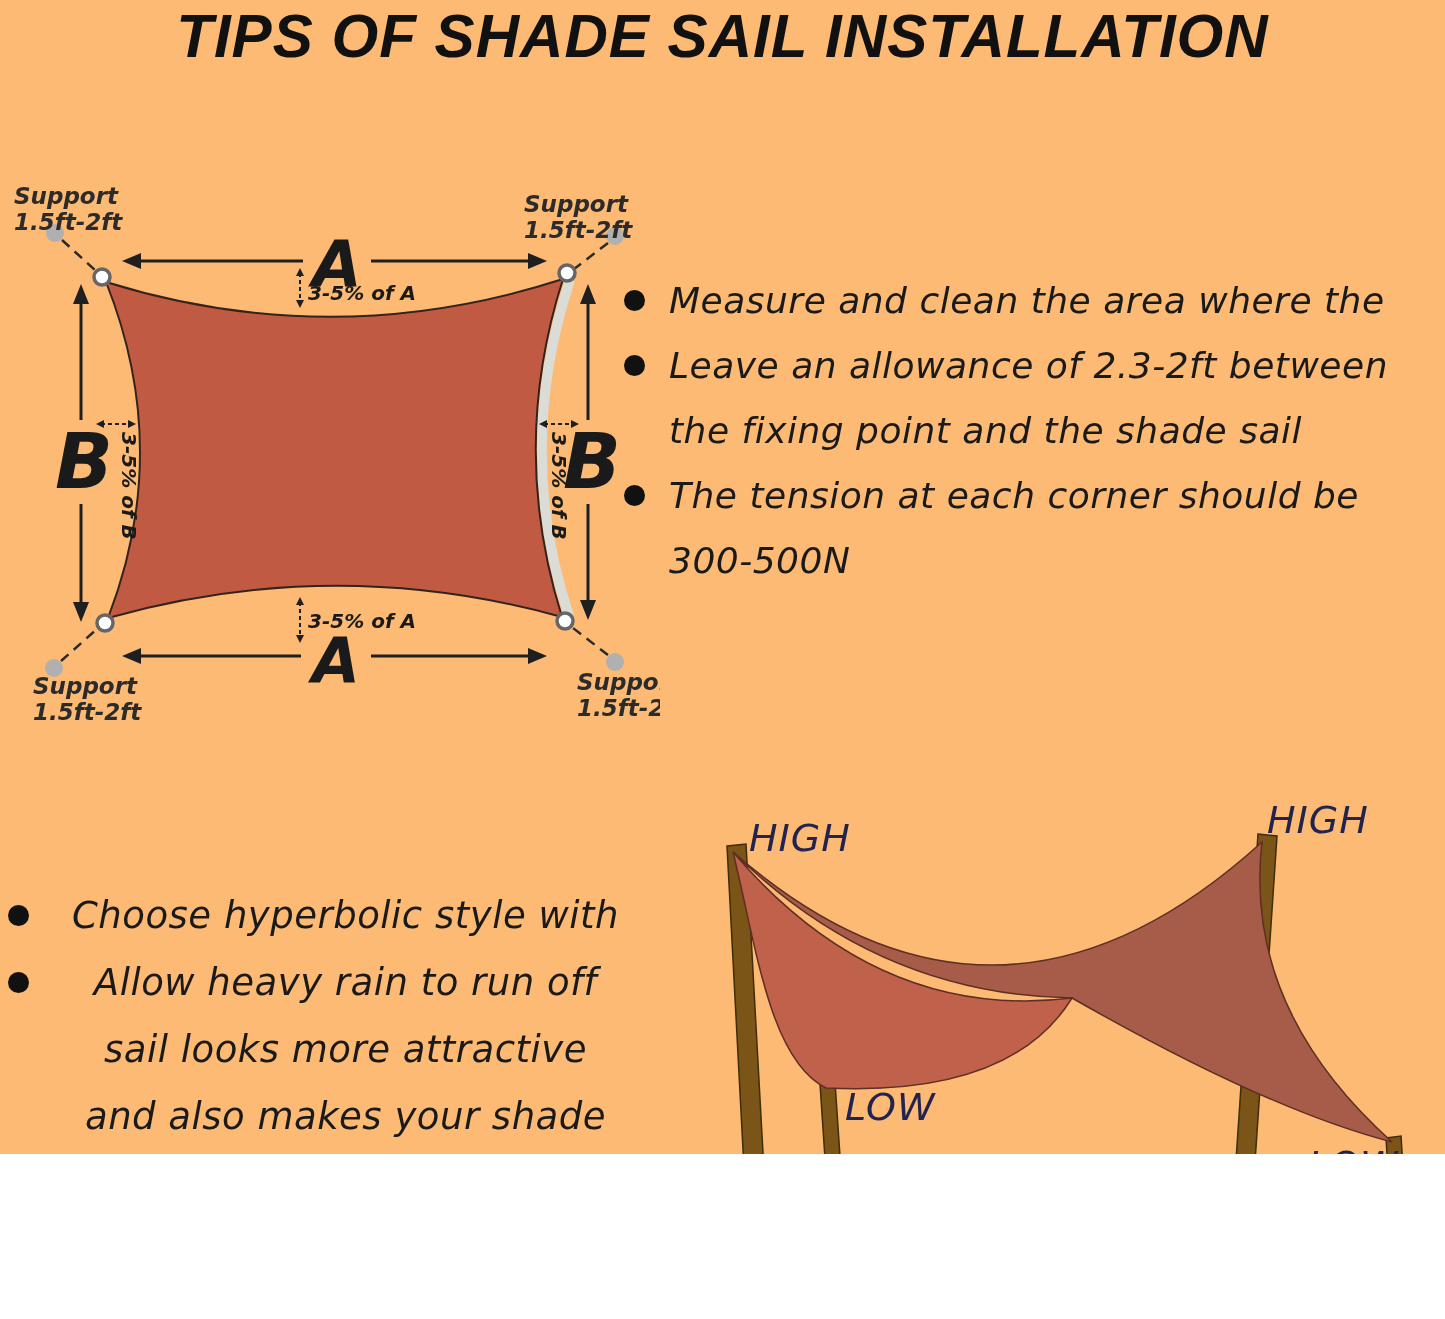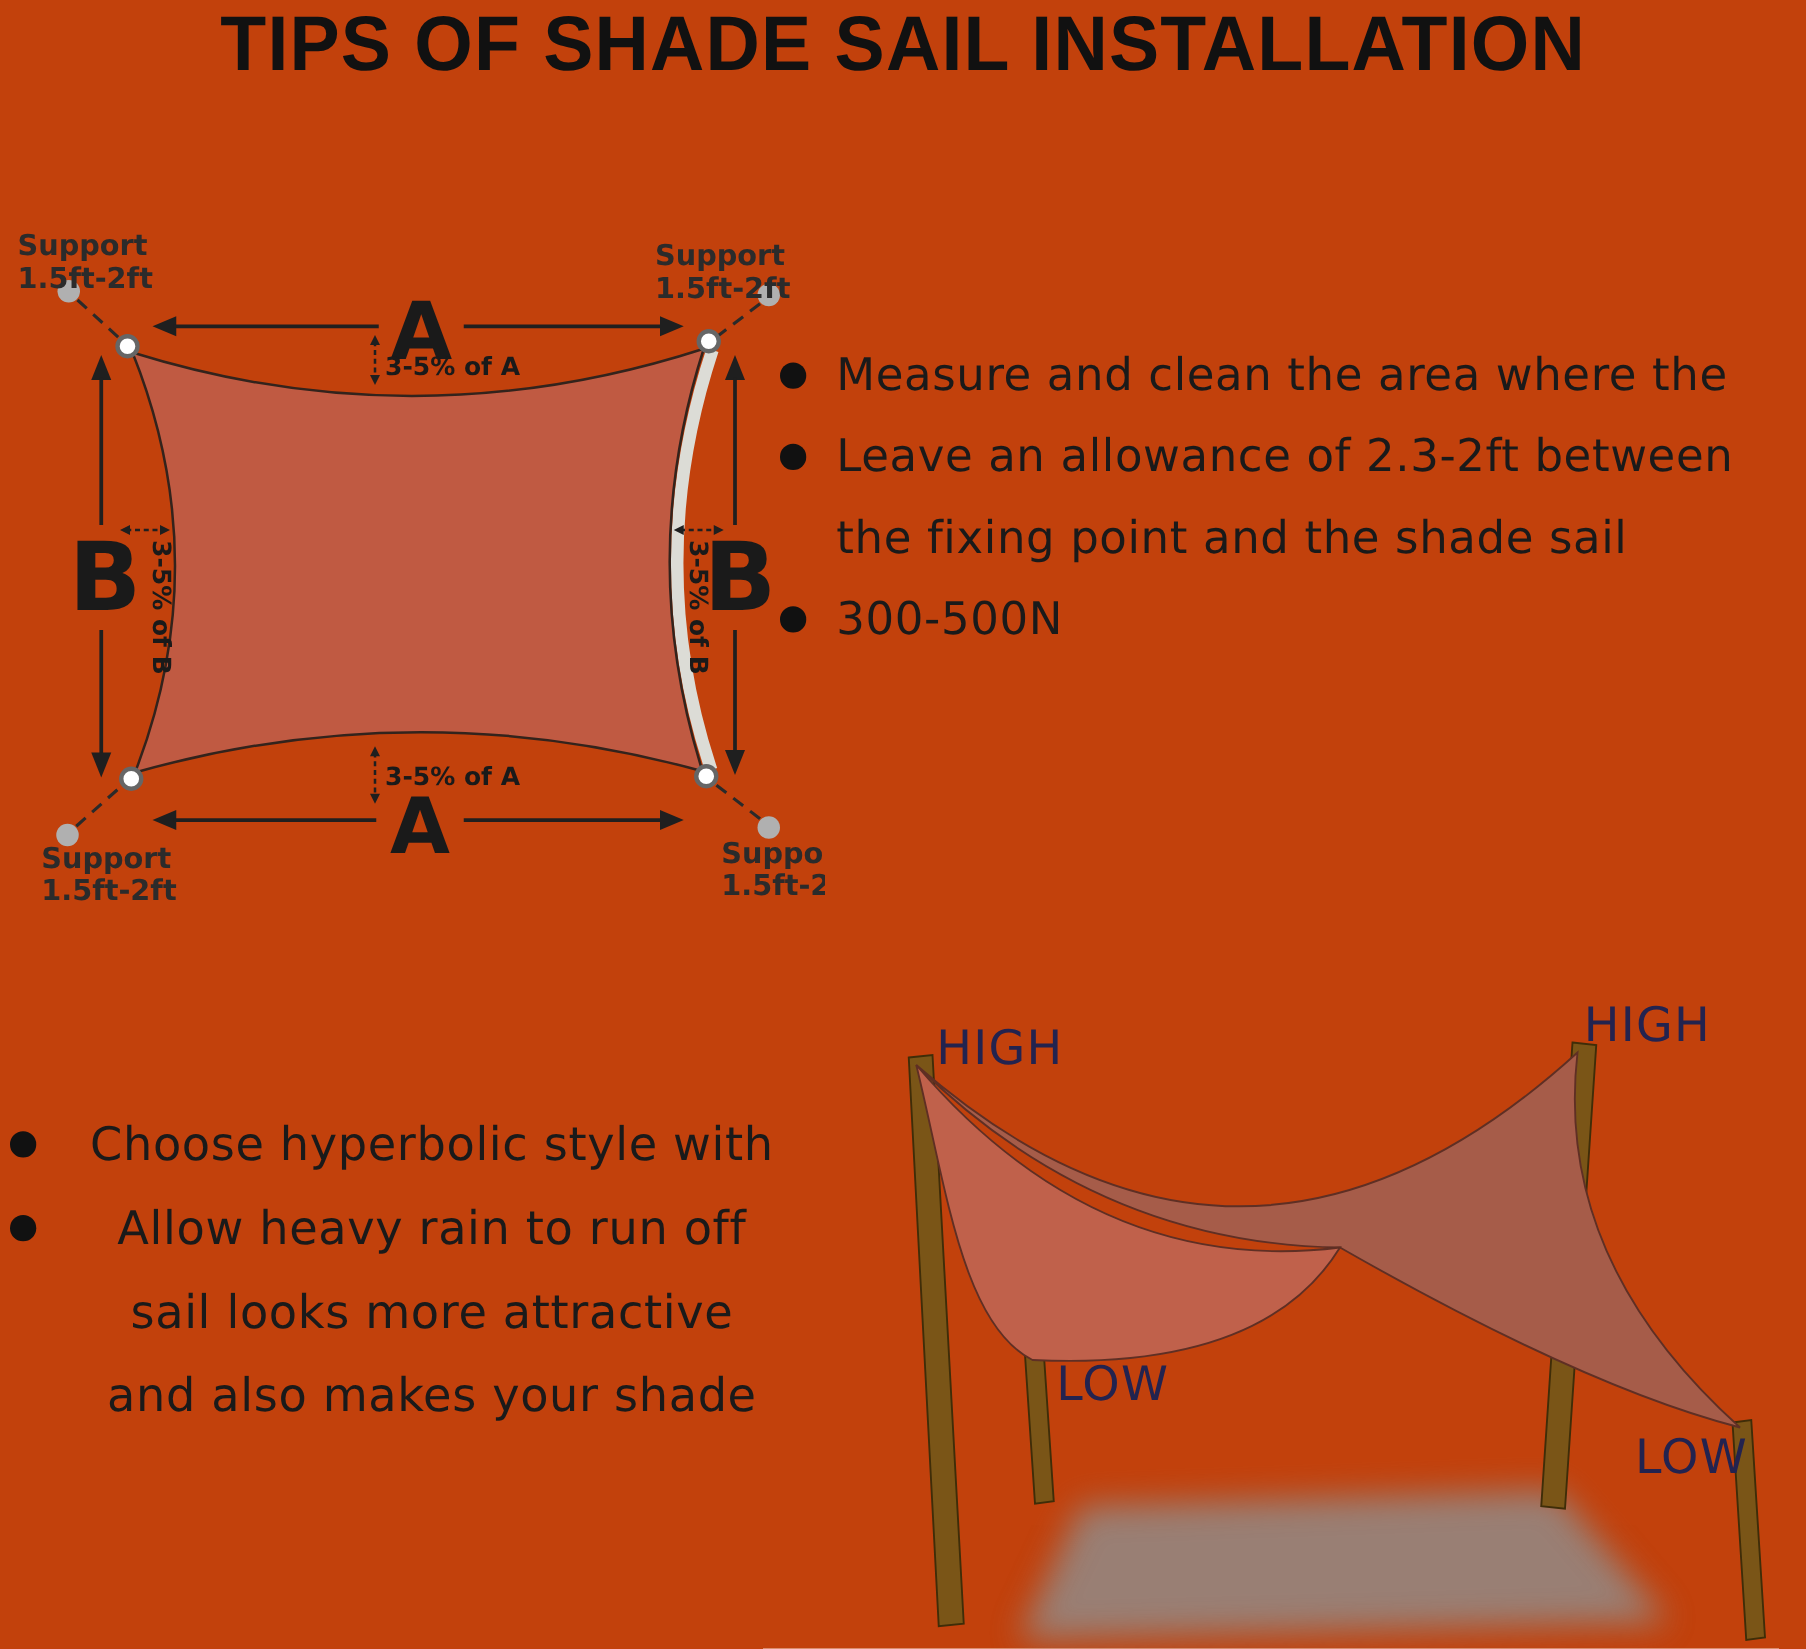--- a/index.html
+++ b/index.html
@@ -1,17 +1,17 @@
 <!DOCTYPE html>
 <html><head>
 <meta charset="utf-8">
 <style>
   html,body{margin:0;padding:0;background:#ffffff;}
-  .canvas{position:relative;width:1445px;height:1319px;background:#c2410c;overflow:hidden;
-          font-family:"DejaVu Sans",sans-serif;color:#1a1a1a;}
+  .canvas{position:relative;width:1445px;height:1154px;background:#fdba74;overflow:hidden;
+          font-family:"DejaVu Sans",sans-serif;color:#1a1a1a;font-style:italic;}
   .title{position:absolute;top:0px;left:0;width:1445px;text-align:center;
          font-family:"Liberation Sans",sans-serif;font-weight:800;font-size:62px;
          letter-spacing:1px;color:#111;transform:scaleX(0.97);transform-origin:center;
          white-space:nowrap;}
   svg{position:absolute;}
   svg text{font-family:"DejaVu Sans",sans-serif;}
   .dim{fill:#1f1f1f;}
   .dimline{stroke:#1f1f1f;stroke-width:3;}
   .dashmini{stroke:#1f1f1f;stroke-width:2;stroke-dasharray:4,3;}
   .bigletter{font-weight:bold;fill:#1a1a1a;}
@@ -129,20 +129,21 @@
     <div class="titem">
       <span class="tdot"></span>
       <div class="tlines">
         <div class="tline">Leave an allowance of 2.3-2ft between</div>
         <div class="tline">the fixing point and the shade sail</div>
       </div>
     </div>
     <div class="titem">
       <span class="tdot"></span>
       <div class="tlines">
+        <div class="tline">The tension at each corner should be</div>
         <div class="tline">300-500N</div>
       </div>
     </div>
   </div>
 
   <div class="tips tips-left" style="left:8px;top:882px;width:630px;text-align:center;">
     <div class="titem">
       <span class="tdot"></span>
       <div class="tlines">
         <div class="tline">Choose hyperbolic style with</div>

